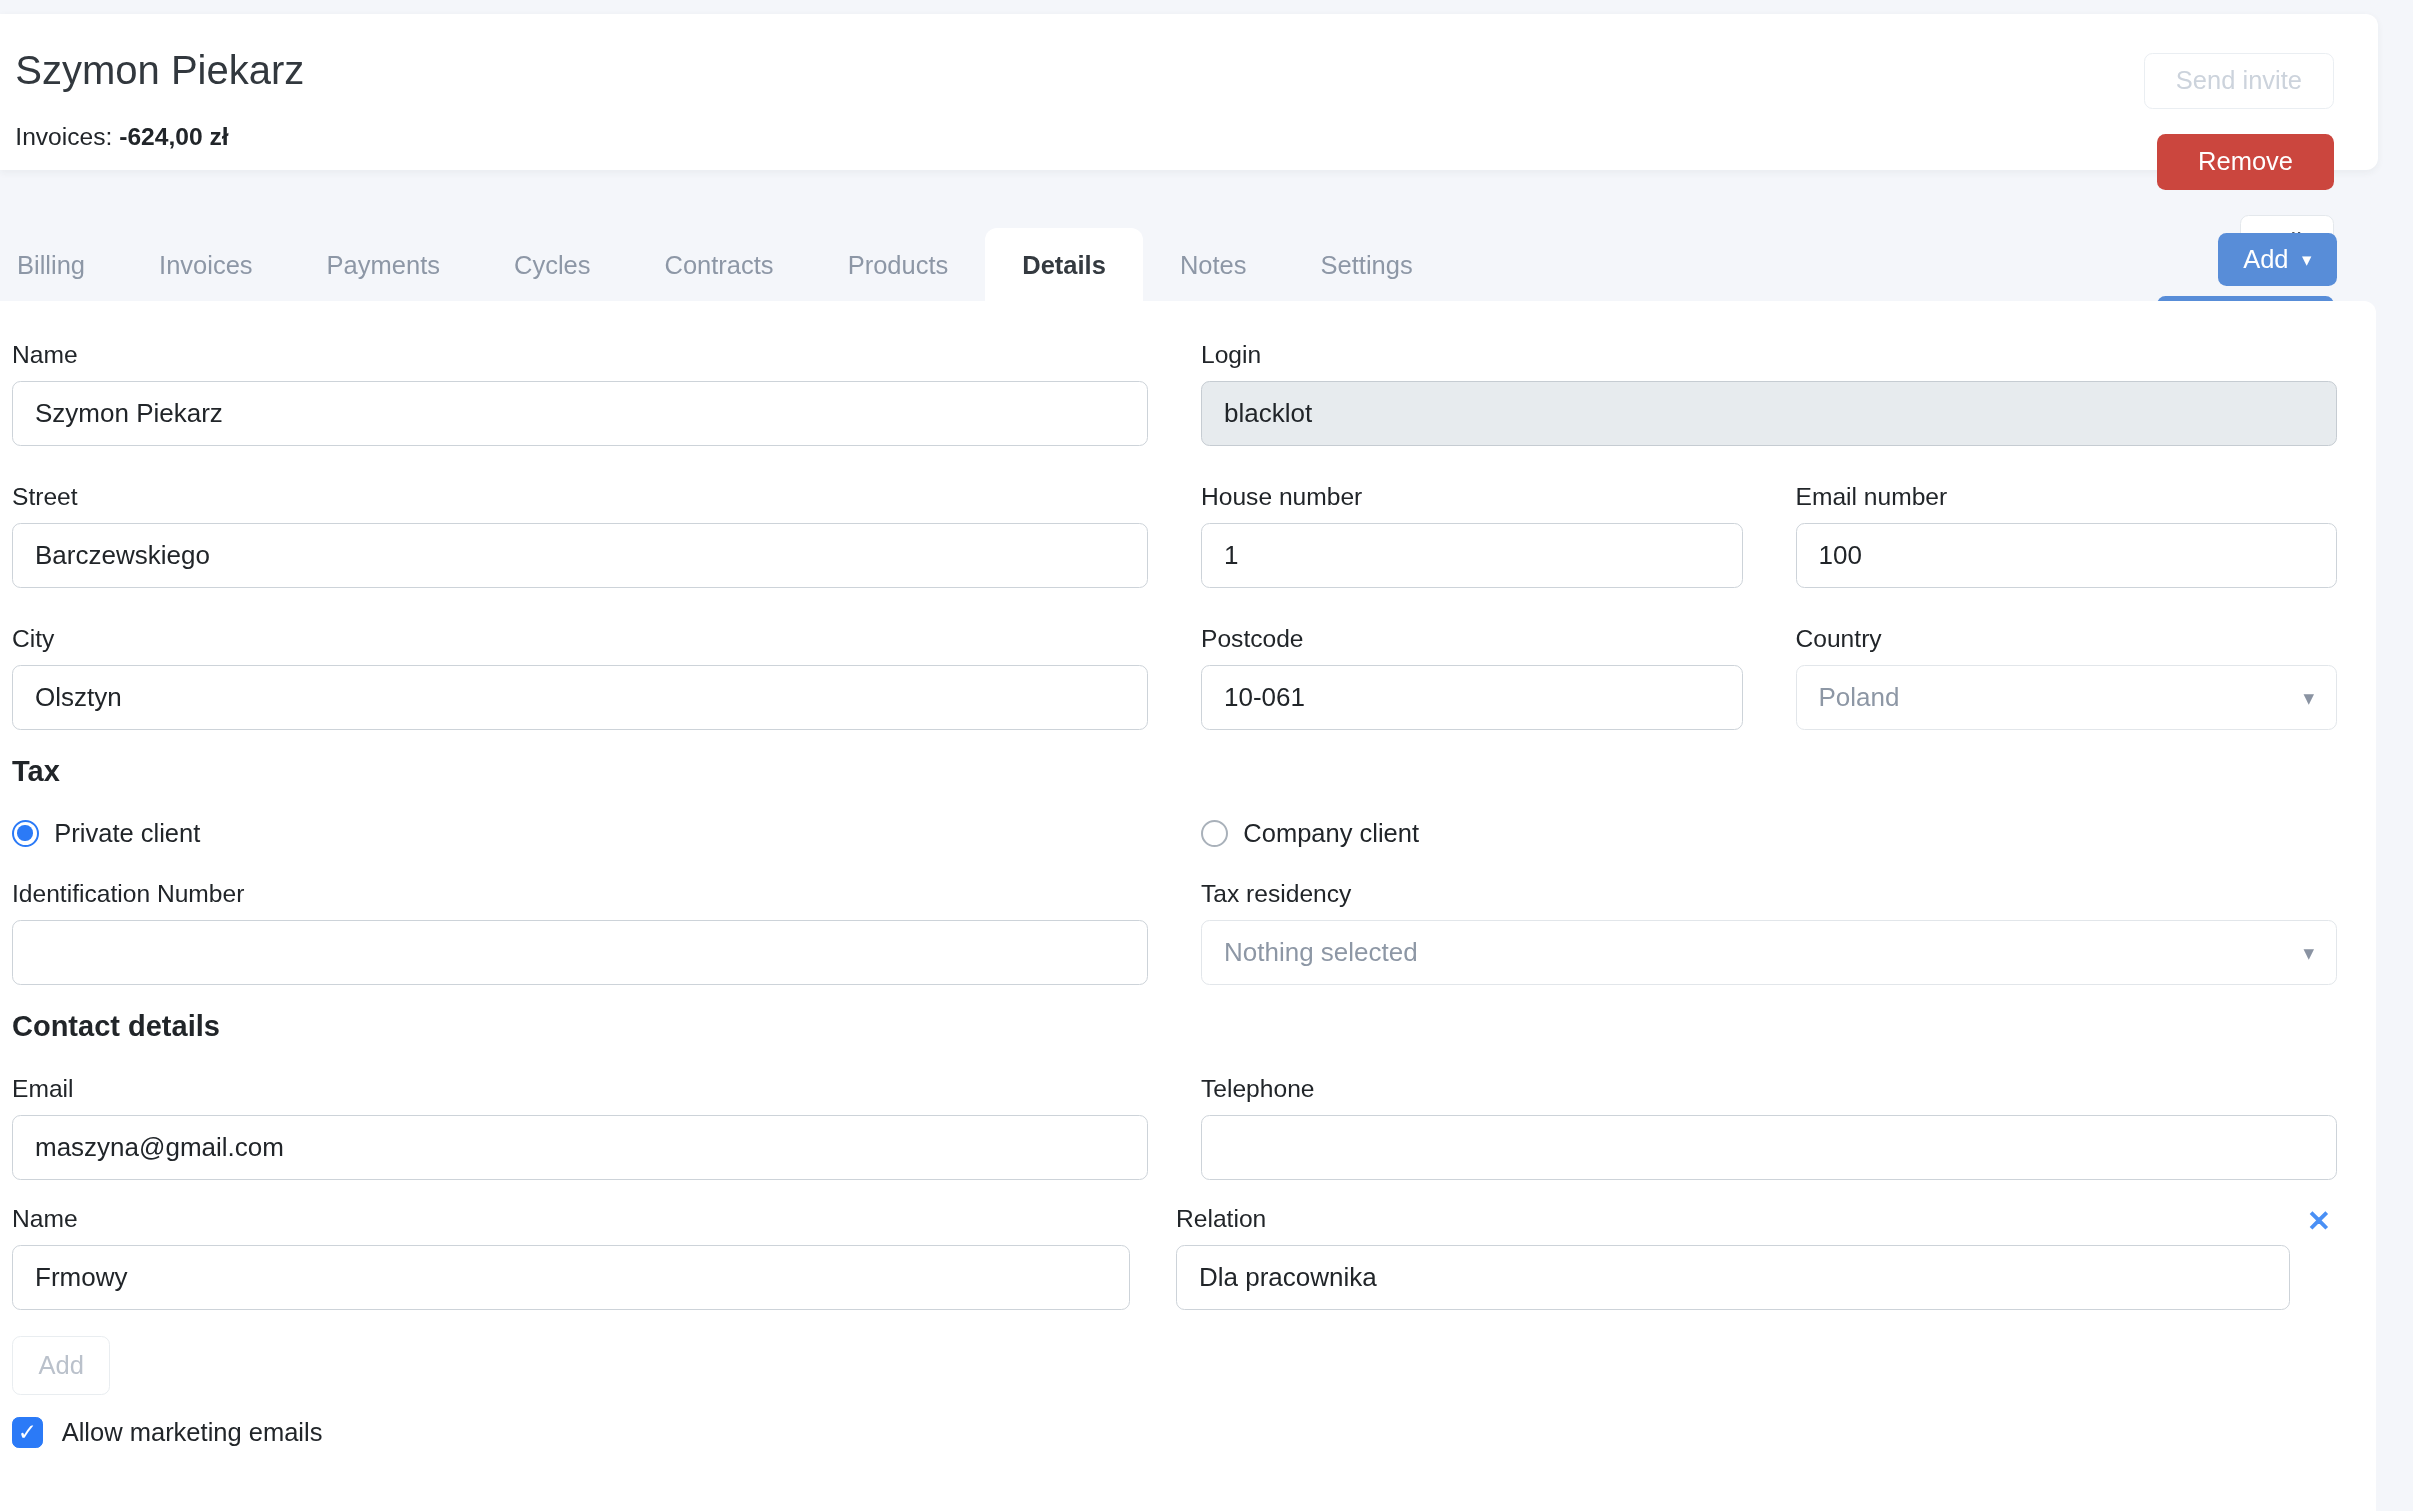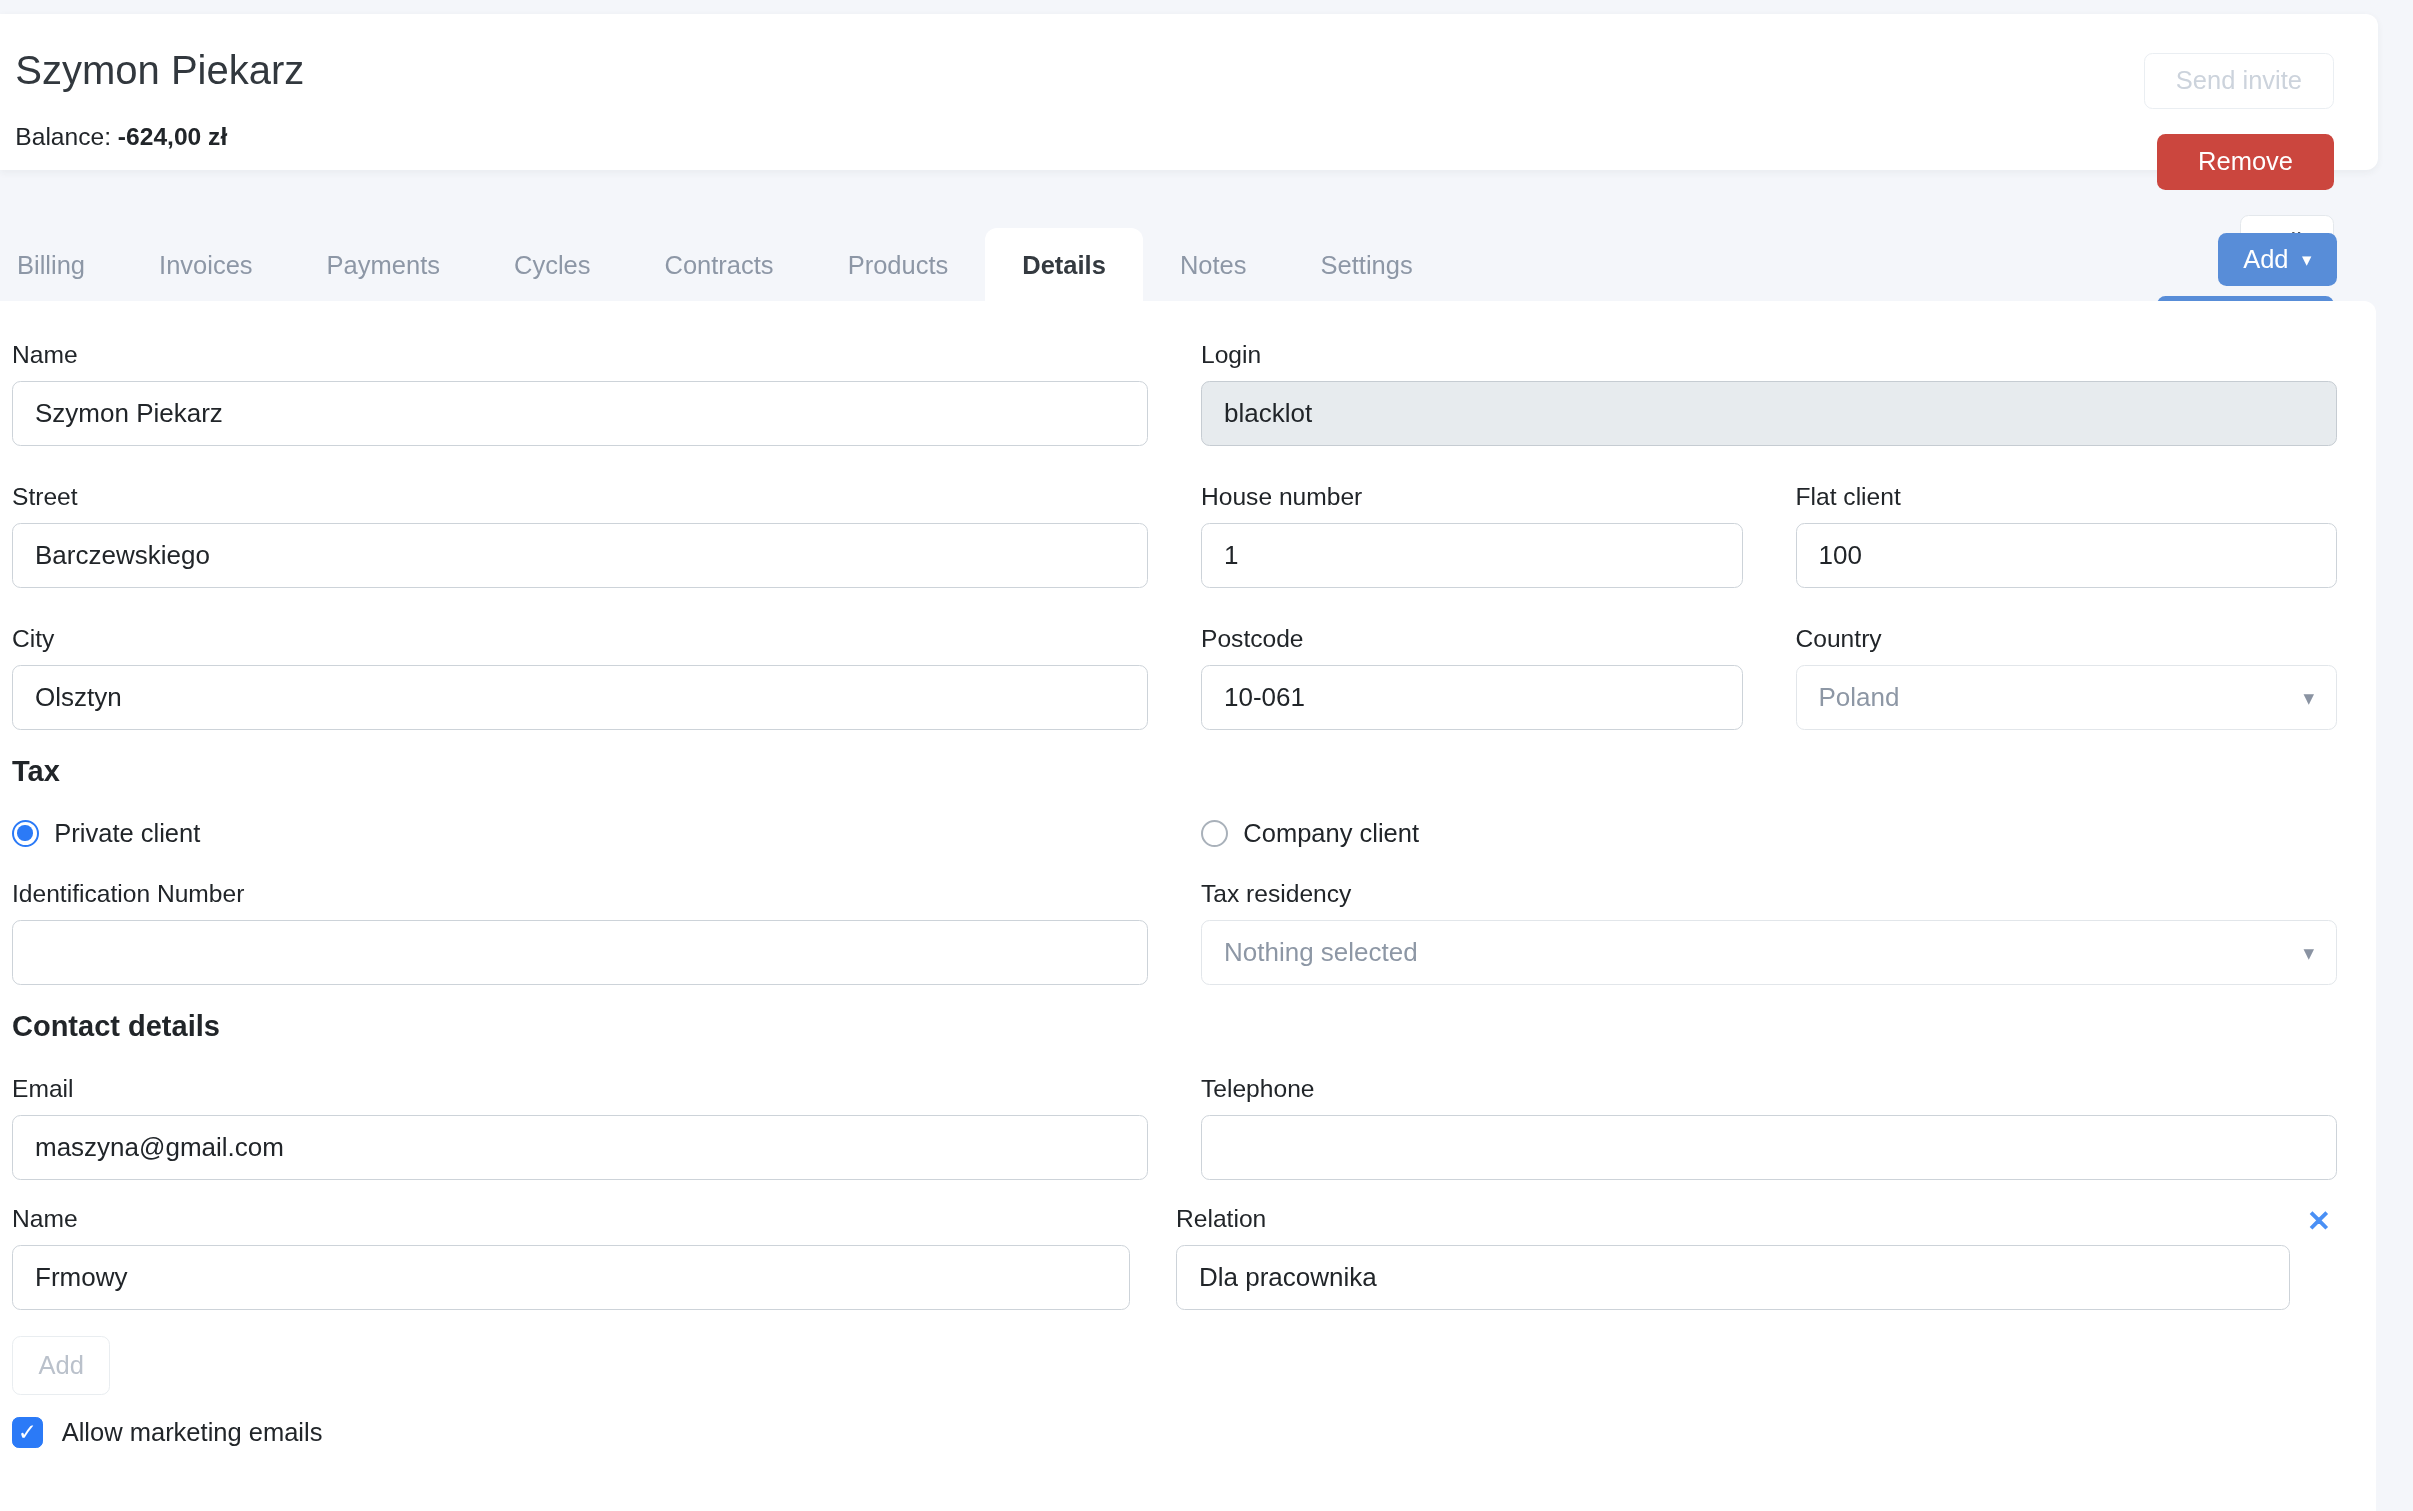--- a/index.html
+++ b/index.html
@@ -149,21 +149,21 @@
   }
   .checkbox.checked { background: #2b7af7; border-color: #2b7af7; color: #fff; }
   .check-label { font-size: 25.5px; color: #212529; }
 </style>
 </head>
 <body>
 
 <div class="header-card">
   <div class="header-title">Szymon Piekarz</div>
   <div class="header-balance">
-    <span>Balance:</span>
+    <span>Invoices:</span>
     <b>-624,00 zł</b>
   </div>
   <div class="header-actions">
     <button class="btn btn-ghost-disabled">Send invite</button>
     <button class="btn btn-danger">Remove</button>
     <button class="btn btn-light">Edit</button>
     <button class="btn btn-primary">Go back</button>
   </div>
 </div>
 
@@ -202,21 +202,21 @@
     <div class="col-l">
       <label class="flabel">Street</label>
       <input class="finput" value="Barczewskiego" style="">
     </div>
     <div class="col-r">
       <div class="half">
         <label class="flabel">House number</label>
         <input class="finput" value="1" style="">
       </div>
       <div class="half">
-        <label class="flabel">Flat client</label>
+        <label class="flabel">Email number</label>
         <input class="finput" value="100" style="">
       </div>
     </div>
   </div>
 
   
   <div class="frow tight">
     <div class="col-l">
       <label class="flabel">City</label>
       <input class="finput" value="Olsztyn" style="">

